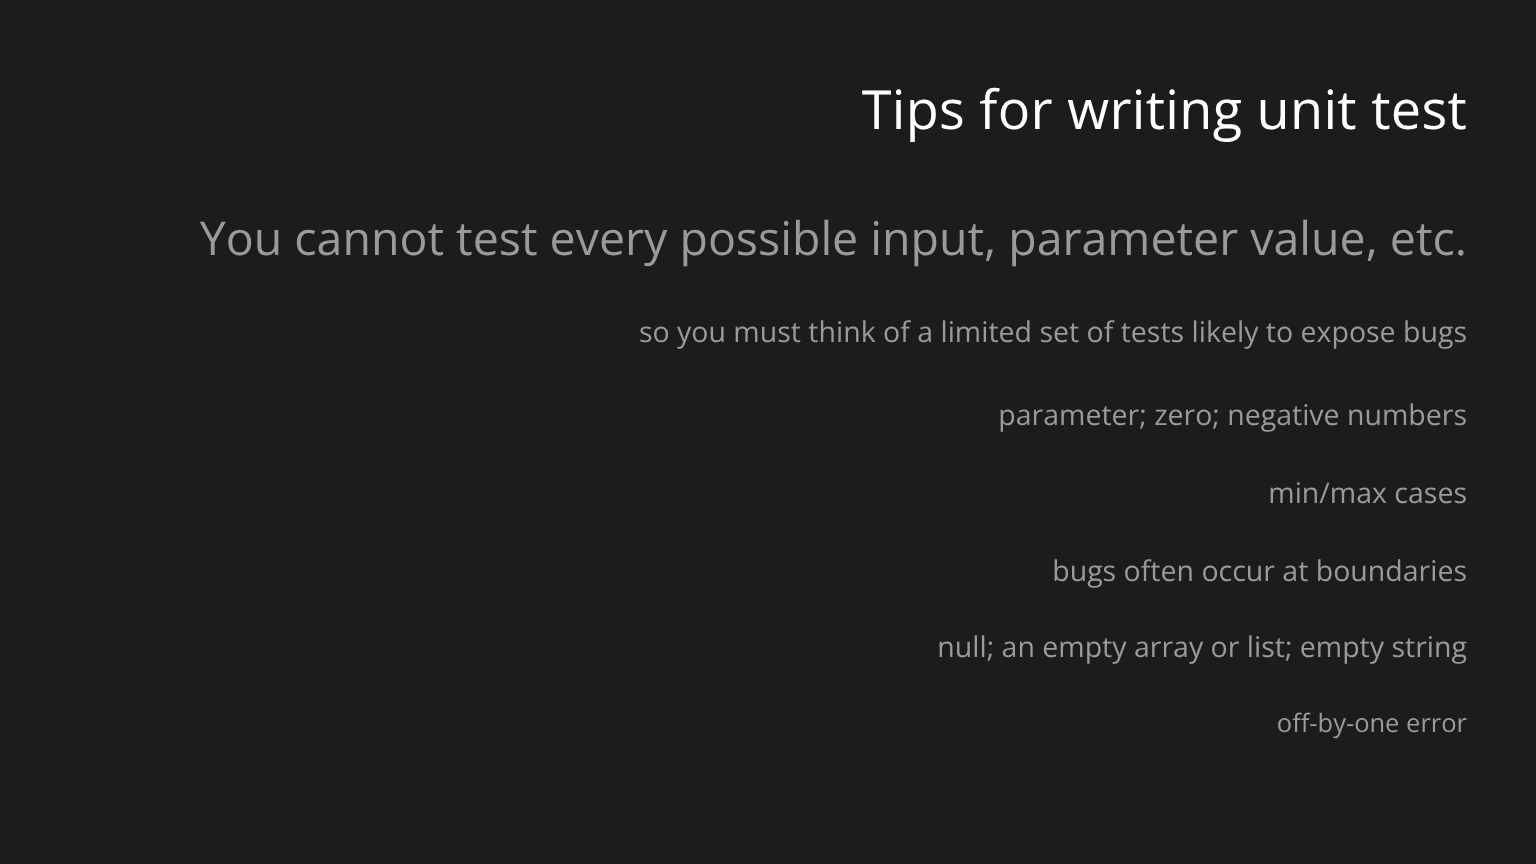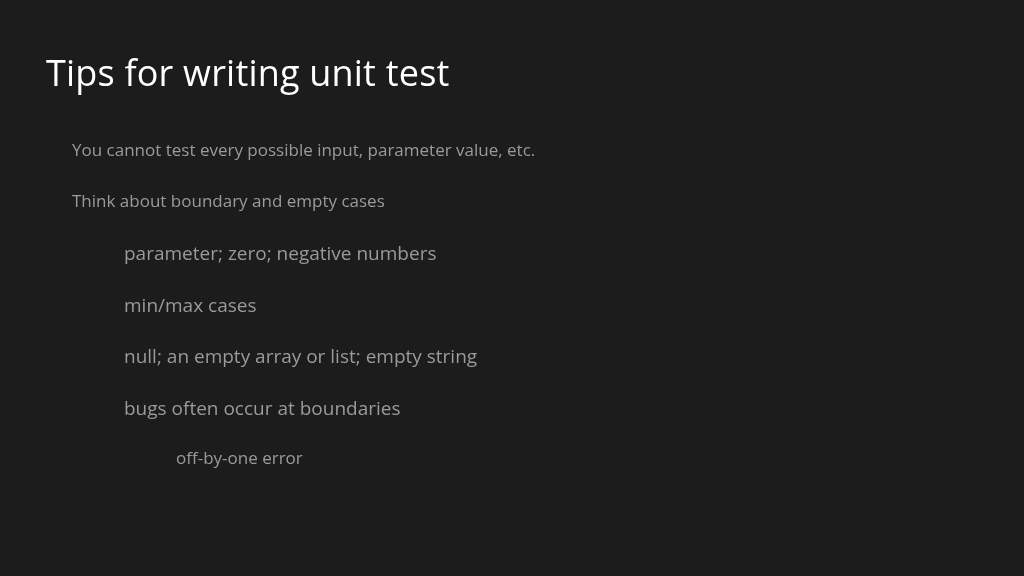--- a/index.html
+++ b/index.html
@@ -1,18 +1,19 @@
 <!DOCTYPE html>
 <html><head>
   <meta charset="utf-8">
   <style>
     * {
       margin: 0;
       padding: 0;
       box-sizing: border-box;
+      text-align: right;
     }
     body {
       width: 1024px;
       height: 576px;
       background-color: #1c1c1c;
       font-family: 'Open Sans', 'Segoe UI', -apple-system, sans-serif;
       color: #ffffff;
       overflow: hidden;
       padding: 48px 46px 0 46px;
     }
@@ -20,21 +21,21 @@
       font-size: 36px;
       font-weight: 400;
       color: #ffffff;
       margin-bottom: 42px;
       letter-spacing: 0.2px;
     }
     .content {
       padding-left: 26px;
     }
     .bullet-main {
-      font-size: 17px;
+      font-size: 31px;
       color: #9a9a9a;
       margin-bottom: 28px;
       font-weight: 400;
       line-height: 1.35;
     }
     .sub-list {
       padding-left: 52px;
       margin-bottom: 30px;
     }
     .bullet-sub {
@@ -55,25 +56,27 @@
     }
   </style>
 </head>
 <body>
 
 <h1 class="slide-title">Tips for writing unit test</h1>
 
 <div class="content">
 
   <div class="bullet-main">You cannot test every possible input, parameter value, etc.</div>
+  <div class="sub-list">
+    <div class="bullet-sub">so you must think of a limited set of tests likely to expose bugs</div>
+  </div>
 
-  <div class="bullet-main">Think about boundary and empty cases</div>
   <div class="sub-list">
     <div class="bullet-sub">parameter; zero; negative numbers</div>
     <div class="bullet-sub">min/max cases</div>
+    <div class="bullet-sub">bugs often occur at boundaries</div>
     <div class="bullet-sub">null; an empty array or list; empty string</div>
-    <div class="bullet-sub">bugs often occur at boundaries</div>
     <div class="sub-sub-list">
       <div class="bullet-sub-sub">off-by-one error</div>
     </div>
   </div>
 
 </div>
 
 </body></html>

